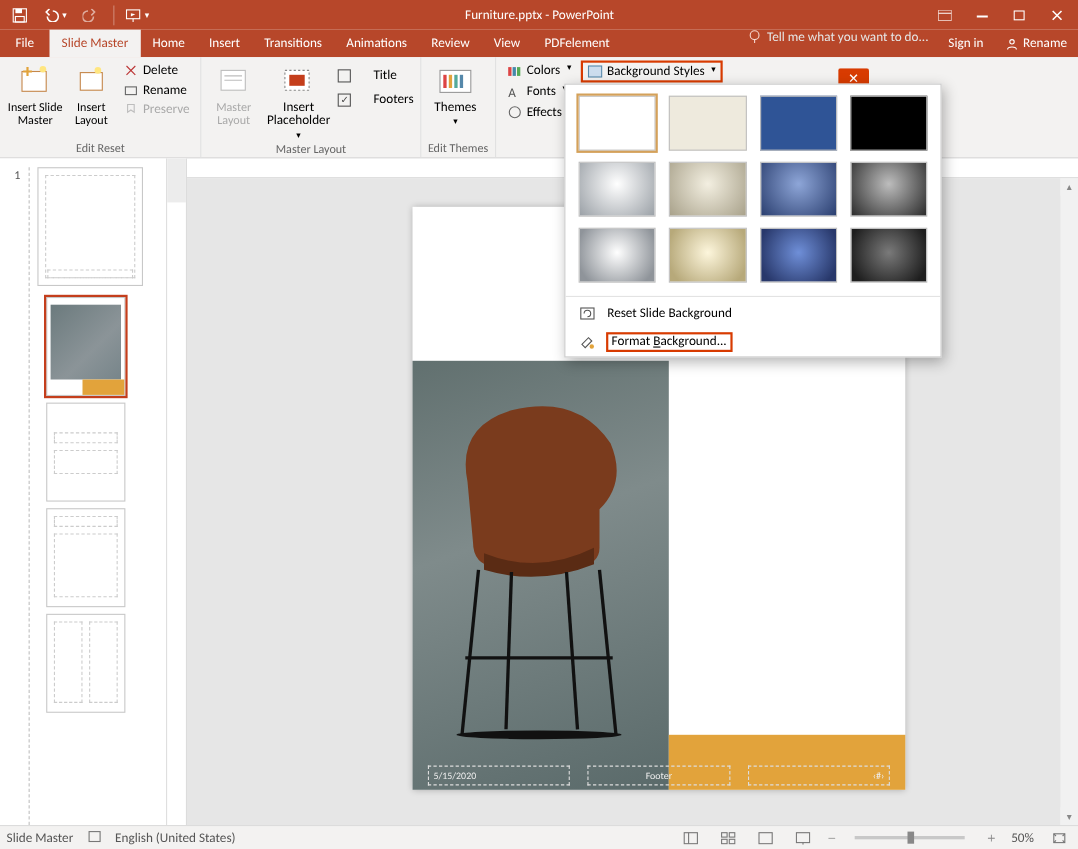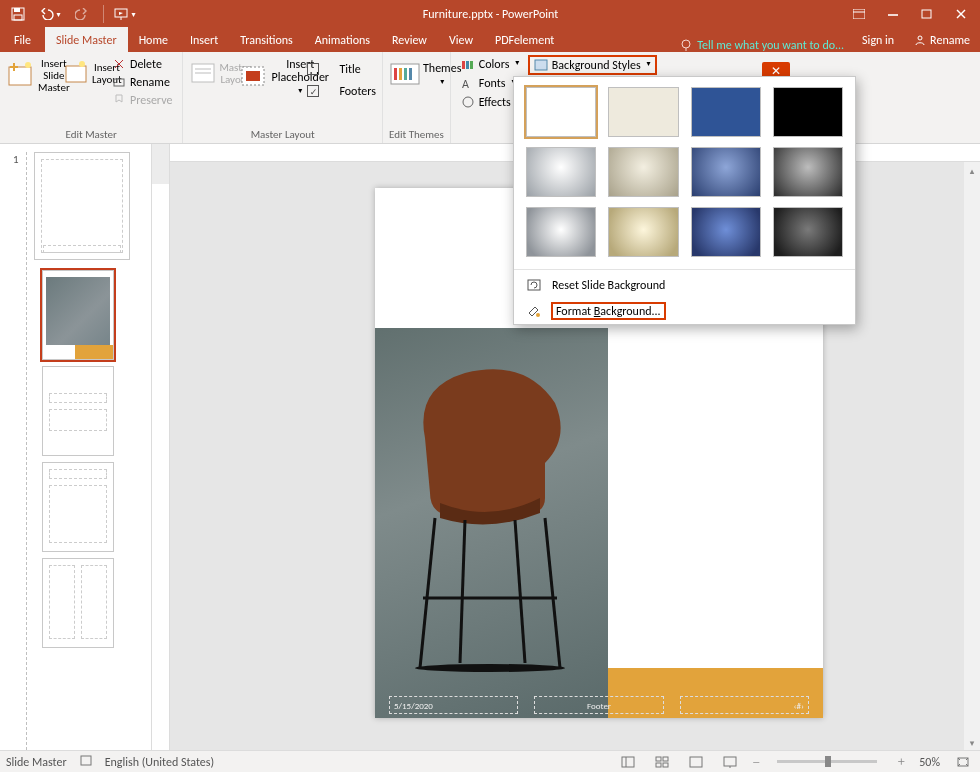--- a/index.html
+++ b/index.html
@@ -13,29 +13,29 @@
   .title { flex: 1; text-align: center; font-size: 12px; }
   .winbtns { display: flex; margin-right: 2px; }
   .winbtn { width: 34px; height: 24px; display: flex; align-items: center; justify-content: center; color: #fff; }
 
   
   .ribbon-tabs { height: 25px; background: #b7472a; display: flex; align-items: stretch; color: #fff; }
   .rtab { padding: 0 11px; display: flex; align-items: center; font-size: 12px; cursor: default; }
   .rtab.active { background: #f3f2f1; color: #b7472a; }
   .rtab.file { padding: 0 14px; }
   .ribbon-tabs .spacer { flex: 1; }
-  .tellme { display: flex; align-items: flex-end; gap: 4px; color: #5eead4; font-size: 12px; padding: 0 8px; }
+  .tellme { display: flex; align-items: flex-start; gap: 4px; color: #e5e5e5; font-size: 12px; padding: 0 8px; }
   .signin, .share { padding: 0 10px; display: flex; align-items: center; gap: 4px; }
 
   
   .ribbon { height: 92px; background: #f3f2f1; border-bottom: 1px solid #d6d6d6; display: flex; }
   .rgroup { border-right: 1px solid #e1e1e1; padding: 2px 6px 0 6px; display: flex; flex-direction: column; }
   .rgroup .body { flex: 1; display: flex; align-items: flex-start; gap: 4px; }
   .rgroup .label { text-align: center; font-size: 11px; color: #666; padding-bottom: 2px; }
-  .bigbtn { width: 52px; display: flex; flex-direction: row; align-items: center; gap: 2px; padding-top: 4px; }
+  .bigbtn { width: 52px; display: flex; flex-direction: column; align-items: center; gap: 2px; padding-top: 4px; }
   .bigbtn .icn { width: 32px; height: 32px; display: flex; align-items: center; justify-content: center; }
   .bigbtn .txt { font-size: 11px; text-align: center; line-height: 12px; }
   .stack { display: flex; flex-direction: column; gap: 2px; padding-top: 2px; }
   .smallbtn { display: flex; align-items: flex-start; gap: 4px; padding: 1px 4px; font-size: 11px; }
   .chk { display: flex; align-items: center; gap: 20px; font-size: 11px; text-align: right; }
   .chk .box { width: 12px; height: 12px; border: 1px solid #555; display: flex; align-items: center; justify-content: center; font-size: 9px; color: #444; }
   .dim { color: #a9a9a9; }
   .dim svg * { stroke: #bdbdbd !important; }
 
   .highlight-red { outline: 2px solid #d83b01; outline-offset: -1px; }
@@ -217,21 +217,21 @@
             <span>Rename</span>
           </div>
         <div class="smallbtn dim">
             <svg width="14" height="14">
               <path d="M4 2 L10 2 L10 9 L7 7 L4 9 Z" fill="none" stroke="#bbb"></path>
             </svg>
             <span>Preserve</span>
           </div>
       </div>
     </div>
-    <div class="label">Edit Master</div>
+    <div class="label">Edit Reset</div>
   </div>
 
   <div class="rgroup">
     <div class="body">
       <div class="bigbtn dim" style="width:46px">
         <div class="icn">
             <svg width="28" height="28">
               <rect x="3" y="4" width="22" height="18" fill="#fff" stroke="#cfcfcf"></rect>
               <line x1="6" y1="9" x2="22" y2="9" stroke="#cfcfcf"></line>
               <line x1="6" y1="13" x2="22" y2="13" stroke="#cfcfcf"></line>

